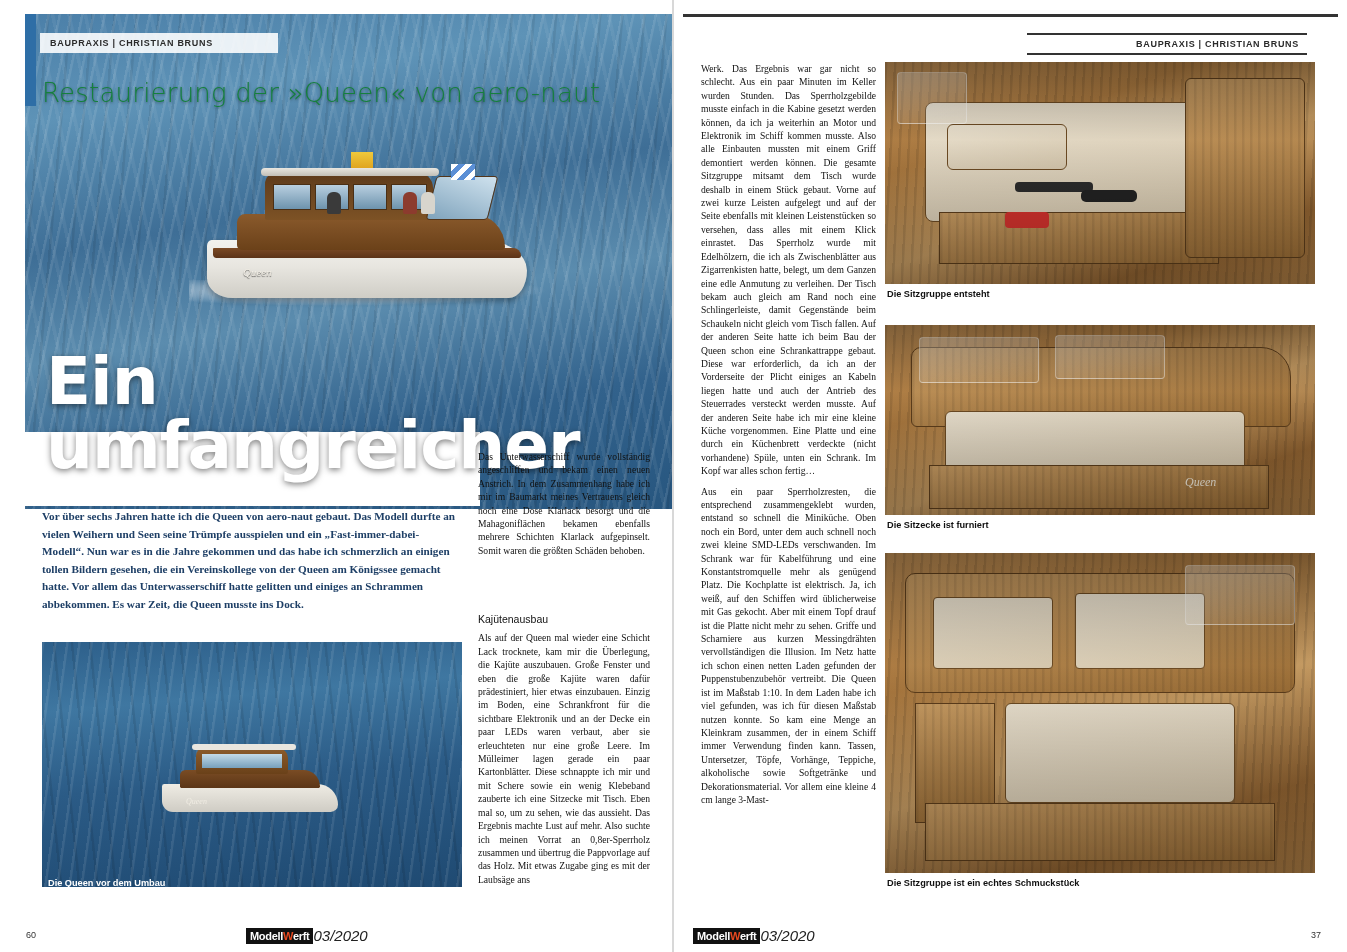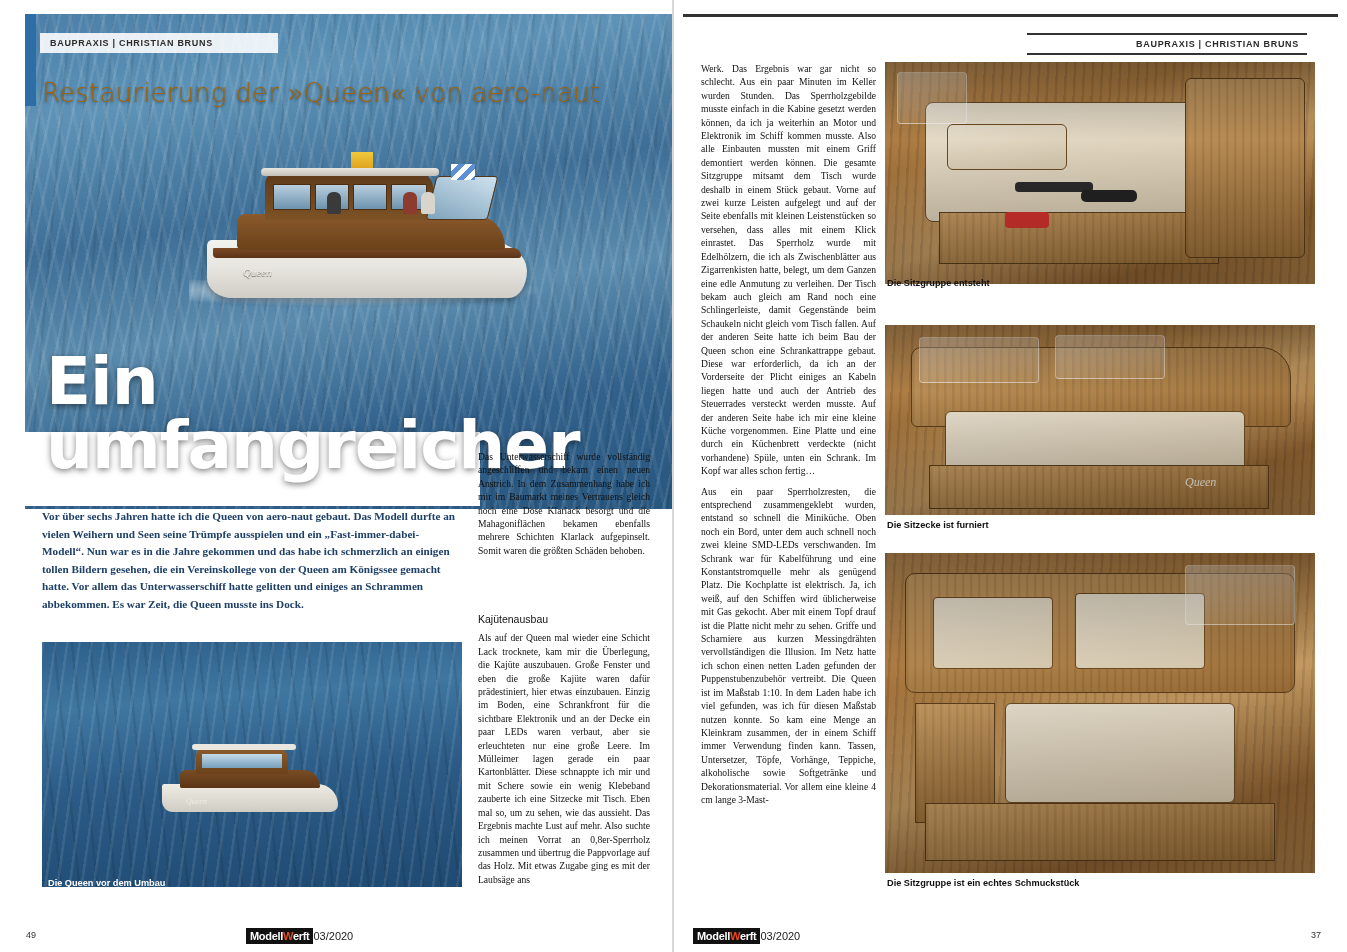--- a/index.html
+++ b/index.html
@@ -102,21 +102,21 @@
   }
   .runhead-left span {
     font-size: 9px; letter-spacing: .7px; color: #2b2b2b; font-weight: bold;
   }
   .bluebar-left {
     position: absolute; left: 25px; top: 14px; width: 11px; height: 92px;
     background: #2e6ea6;
   }
   .kicker {
     position: absolute; left: 42px; top: 78px;
-    font-size: 26px; color: #a16207; font-weight: 300;
+    font-size: 26px; color: #15803d; font-weight: 300;
     font-family: "DejaVu Sans", sans-serif;
     text-shadow: 0 1px 3px rgba(0,0,0,.45);
     letter-spacing: .2px;
   }
   .headline-1 {
     position: absolute; left: 46px; top: 350px;
     font-size: 66px; line-height: 64px; color: #ffffff; font-weight: bold;
     font-family: "DejaVu Sans", sans-serif;
     text-shadow: 0 2px 6px rgba(0,0,0,.5);
     letter-spacing: -1px;
@@ -222,34 +222,34 @@
   }
   .glassy {
     position: absolute; background: linear-gradient(170deg, rgba(255,255,255,0.35), rgba(255,255,255,0.05));
     border: 1px solid rgba(255,255,255,0.4);
   }
   .shadowtop { position: absolute; inset: 0; background: linear-gradient(180deg, rgba(0,0,0,0.30), rgba(0,0,0,0) 35%, rgba(0,0,0,0.25)); }
 
   .rcap {
     position: absolute; font-size: 9.2px; font-weight: bold; color: #111;
   }
-  .rcap1 { left: 214px; top: 278px; text-align: center; }
+  .rcap1 { left: 214px; top: 289px; text-align: center; }
   .rcap2 { left: 214px; top: 520px; }
   .rcap3 { left: 214px; top: 878px; }
 
   
   .folio { position: absolute; bottom: 12px; font-size: 9px; color: #333; }
   .folio-left { left: 26px; }
   .folio-right { right: 26px; }
   .mwlogo {
     position: absolute; bottom: 8px; display: flex; align-items: center; 
   }
   .mwlogo .mark { background: #111; color: #fff; font-weight: bold; font-size: 11px; padding: 2px 4px 2px 4px; letter-spacing: -.3px; }
   .mwlogo .mark em { font-style: normal; color: #e8491f; }
-  .mwlogo .iss { font-size: 11px; color: #222; }
+  .mwlogo .iss { font-size: 15px; color: #222; font-style: italic; }
   .mwlogo-left { left: 246px; }
   .mwlogo-right { left: 20px; }
 
   .gutter { position: absolute; left: 672px; top: 0; width: 2px; height: 952px; background: #d8d8d8; }
 
   
   .watermark {
     position: absolute; left: 0; top: 735px; width: 1347px; height: 205px;
     pointer-events: none;
   }
@@ -331,21 +331,21 @@
         <div class="h"></div>
         <div class="d"></div>
         <div class="c"></div>
         <div class="g"></div>
         <div class="r"></div>
         <div class="nm">Queen</div>
       </div>
     </div>
     <div class="cap-left-bottom">Die Queen vor dem Umbau</div>
 
-    <div class="folio folio-left">49</div>
+    <div class="folio folio-left">60</div>
     <div class="mwlogo mwlogo-left">
       <span class="mark">Modell<em>W</em>erft</span>
       <span class="iss">03/2020</span>
     </div>
   </div>
 
   <div class="page page-right">
 
     <div class="topline-right"></div>
     <div class="runhead-right">

